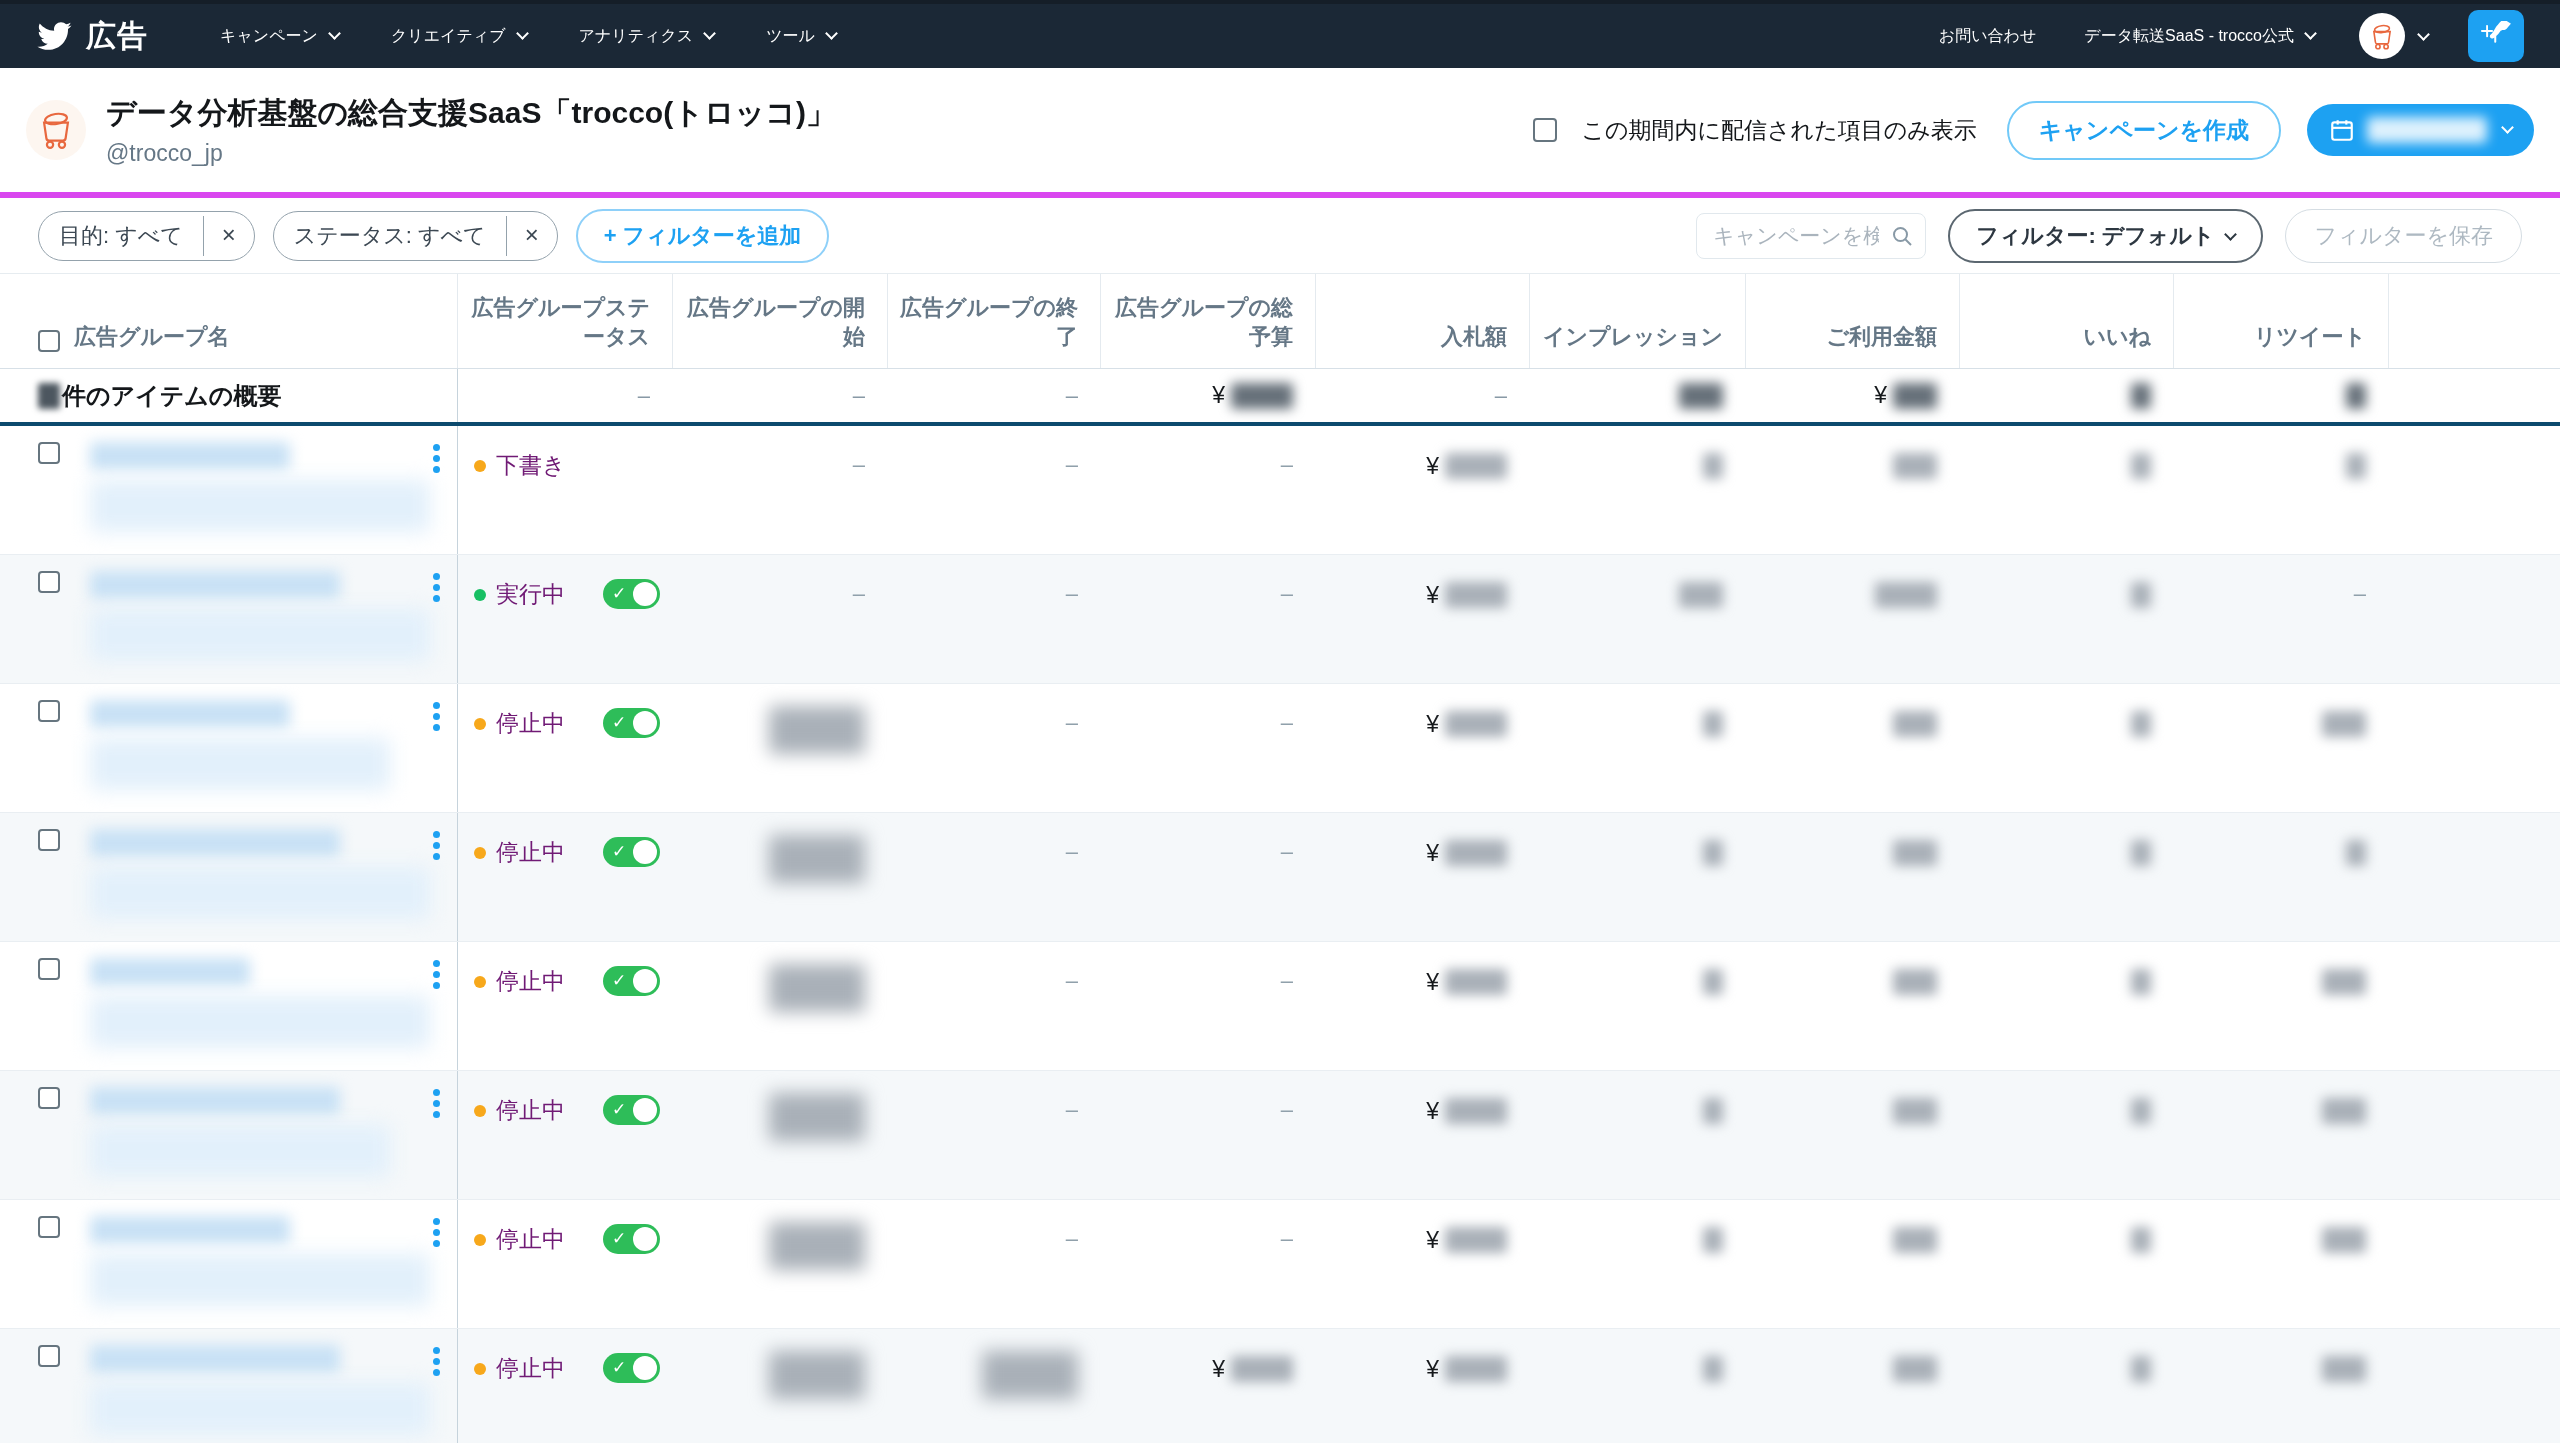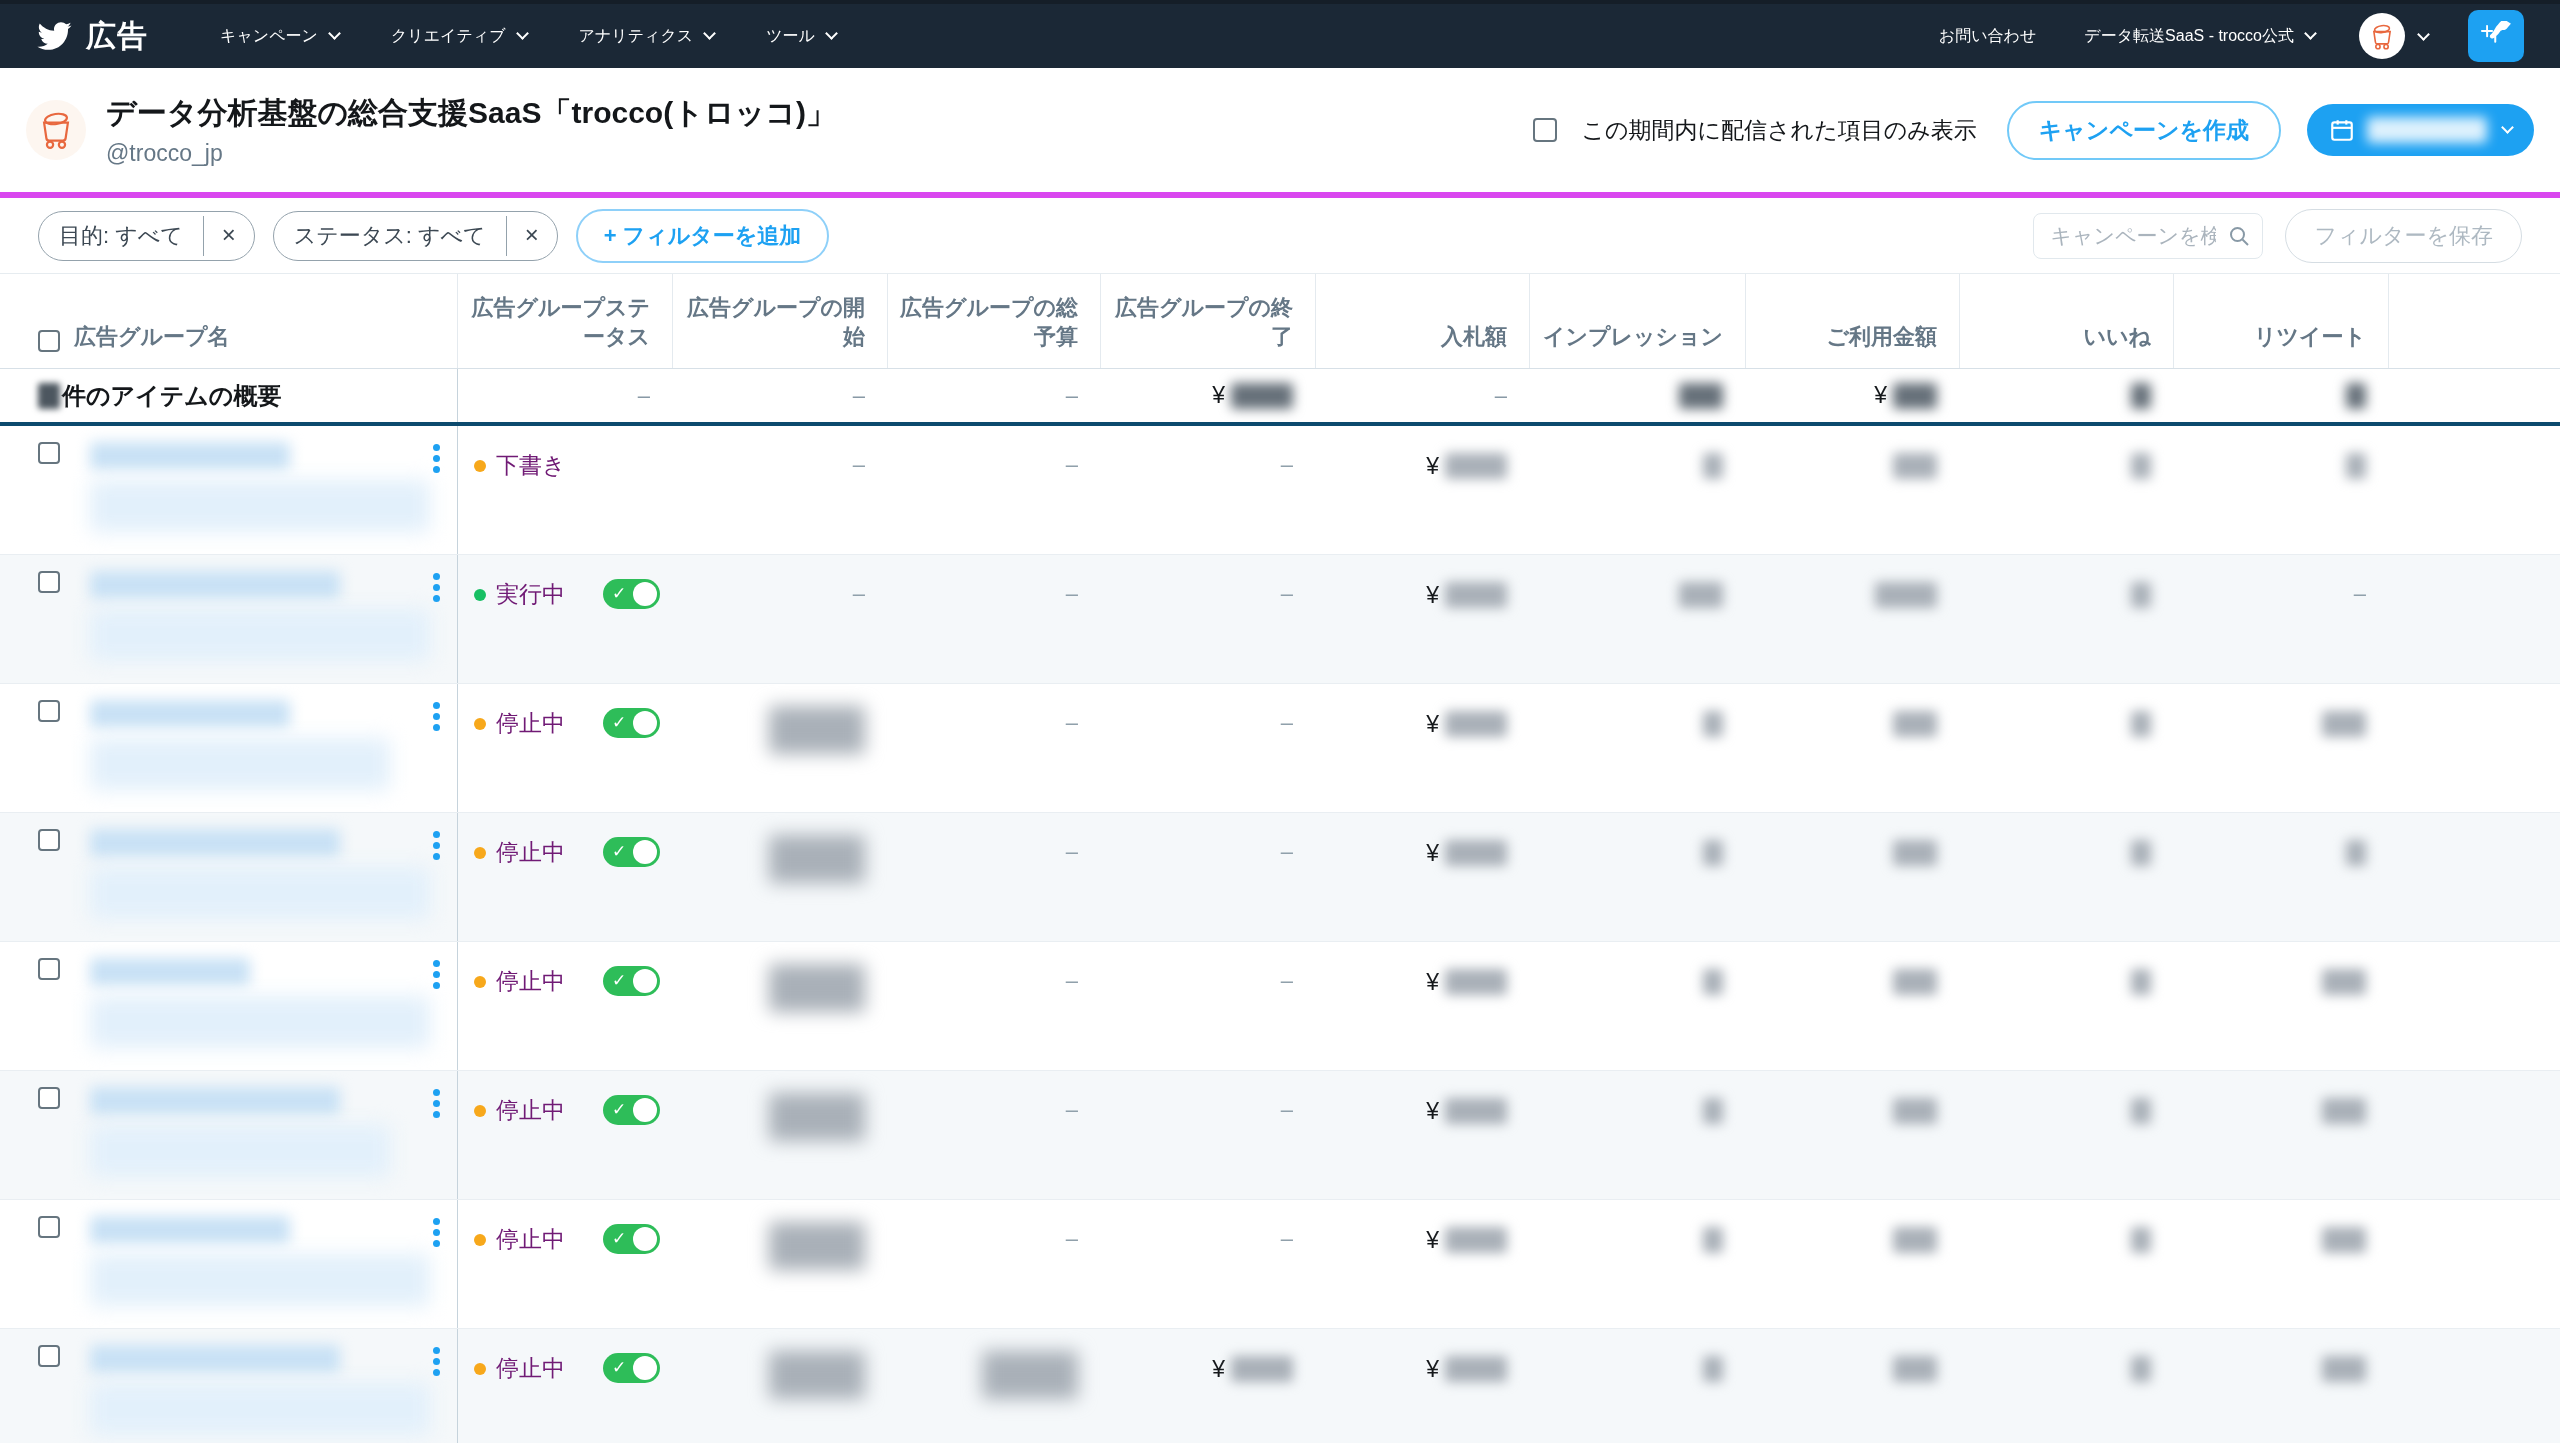--- a/index.html
+++ b/index.html
@@ -205,41 +205,45 @@
   </span>
   <button class="chip-add">+ フィルターを追加</button>
   <span class="fb-right">
     <span class="search-wrap">
       <input class="search-input" placeholder="キャンペーンを検索" style="">
       <svg class="search-icon" width="24" height="24" viewBox="0 0 24 24" fill="none" stroke="#8899a6" stroke-width="2">
         <circle cx="10.5" cy="10.5" r="6.5"></circle>
           <line x1="15.5" y1="15.5" x2="21" y2="21"></line>
       </svg>
     </span>
+    <button class="btn-preset">
+      <span>フィルター: デフォルト</span>
+      <span class="chv"></span>
+    </button>
     <button class="btn-save" disabled="">フィルターを保存</button>
   </span>
 </div>
 
 <div>
   <div class="grid-row thead" id="thead">
       <div class="hcell first">
         <span class="cb"></span>
         <span>広告グループ名</span>
       </div>
       <div class="hcell">
         <span>広告グループステータス</span>
       </div>
       <div class="hcell">
         <span>広告グループの開始</span>
       </div>
       <div class="hcell">
+        <span>広告グループの終了</span>
+      </div>
+      <div class="hcell">
         <span>広告グループの総予算</span>
-      </div>
-      <div class="hcell">
-        <span>広告グループの終了</span>
       </div>
       <div class="hcell">
         <span>入札額</span>
       </div>
       <div class="hcell">
         <span>インプレッション</span>
       </div>
       <div class="hcell">
         <span>ご利用金額</span>
       </div>

